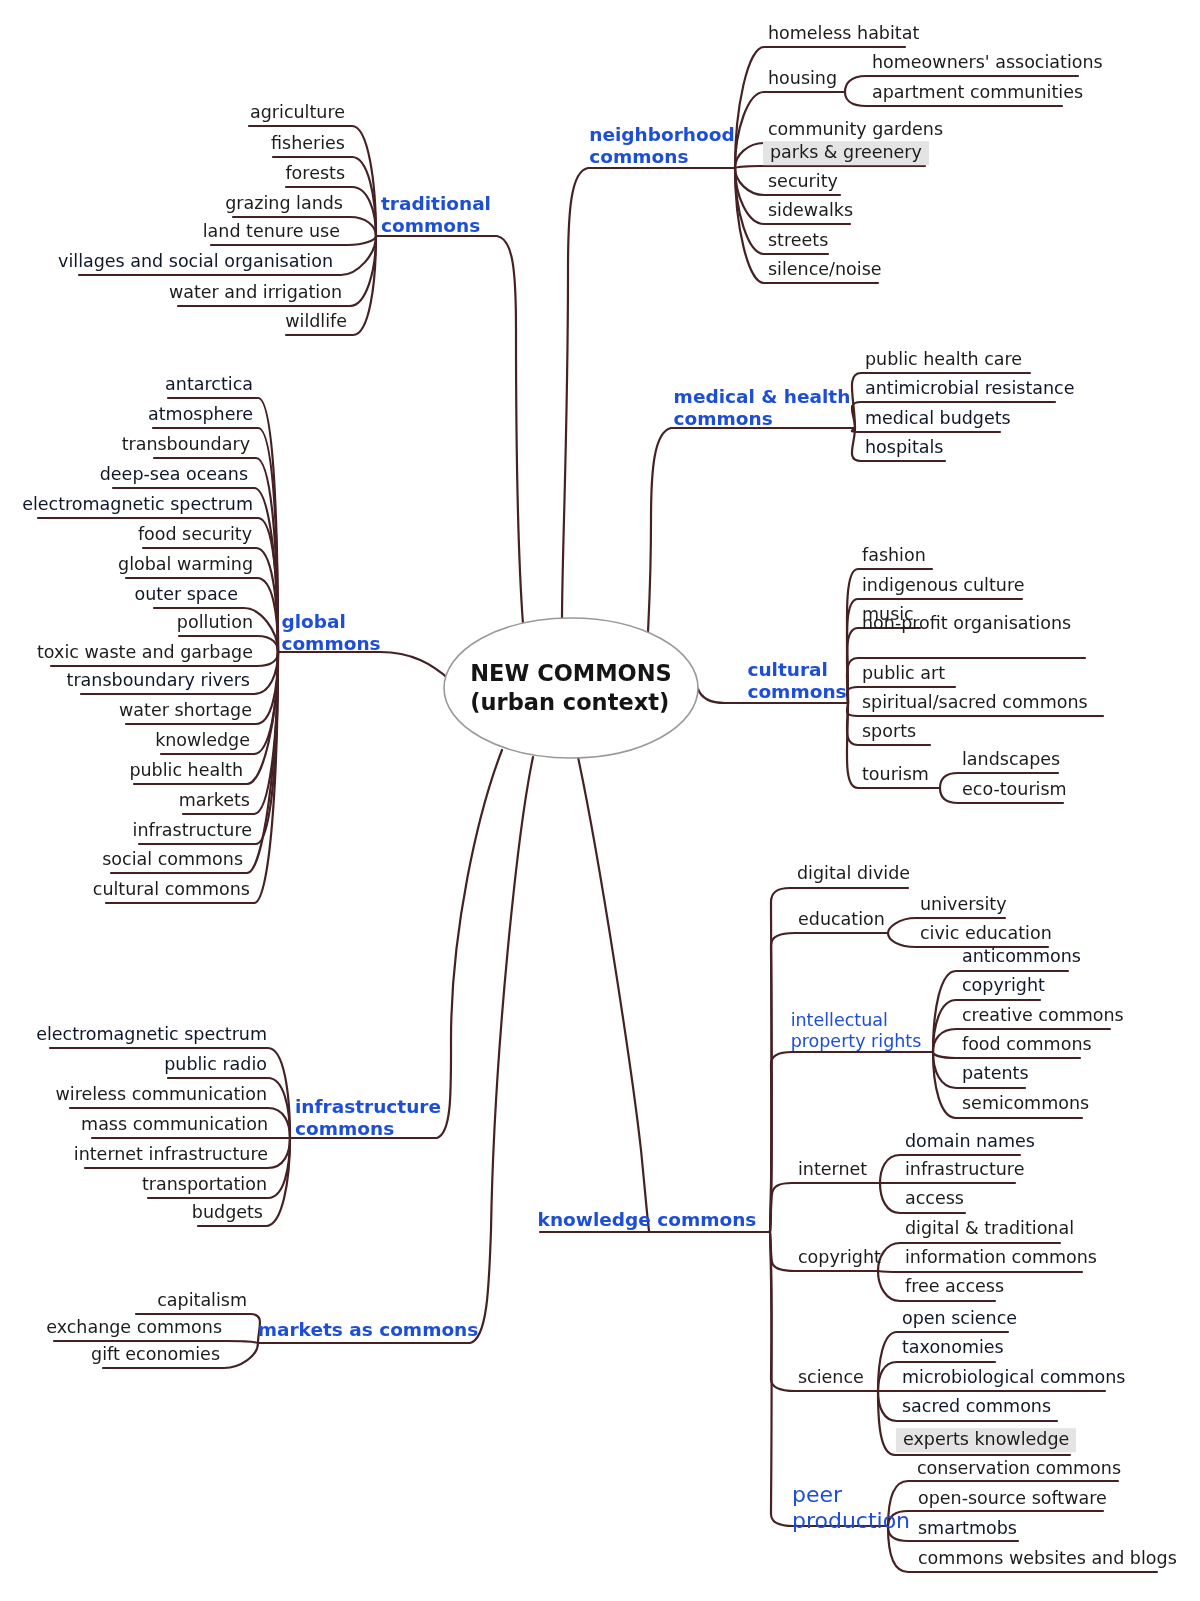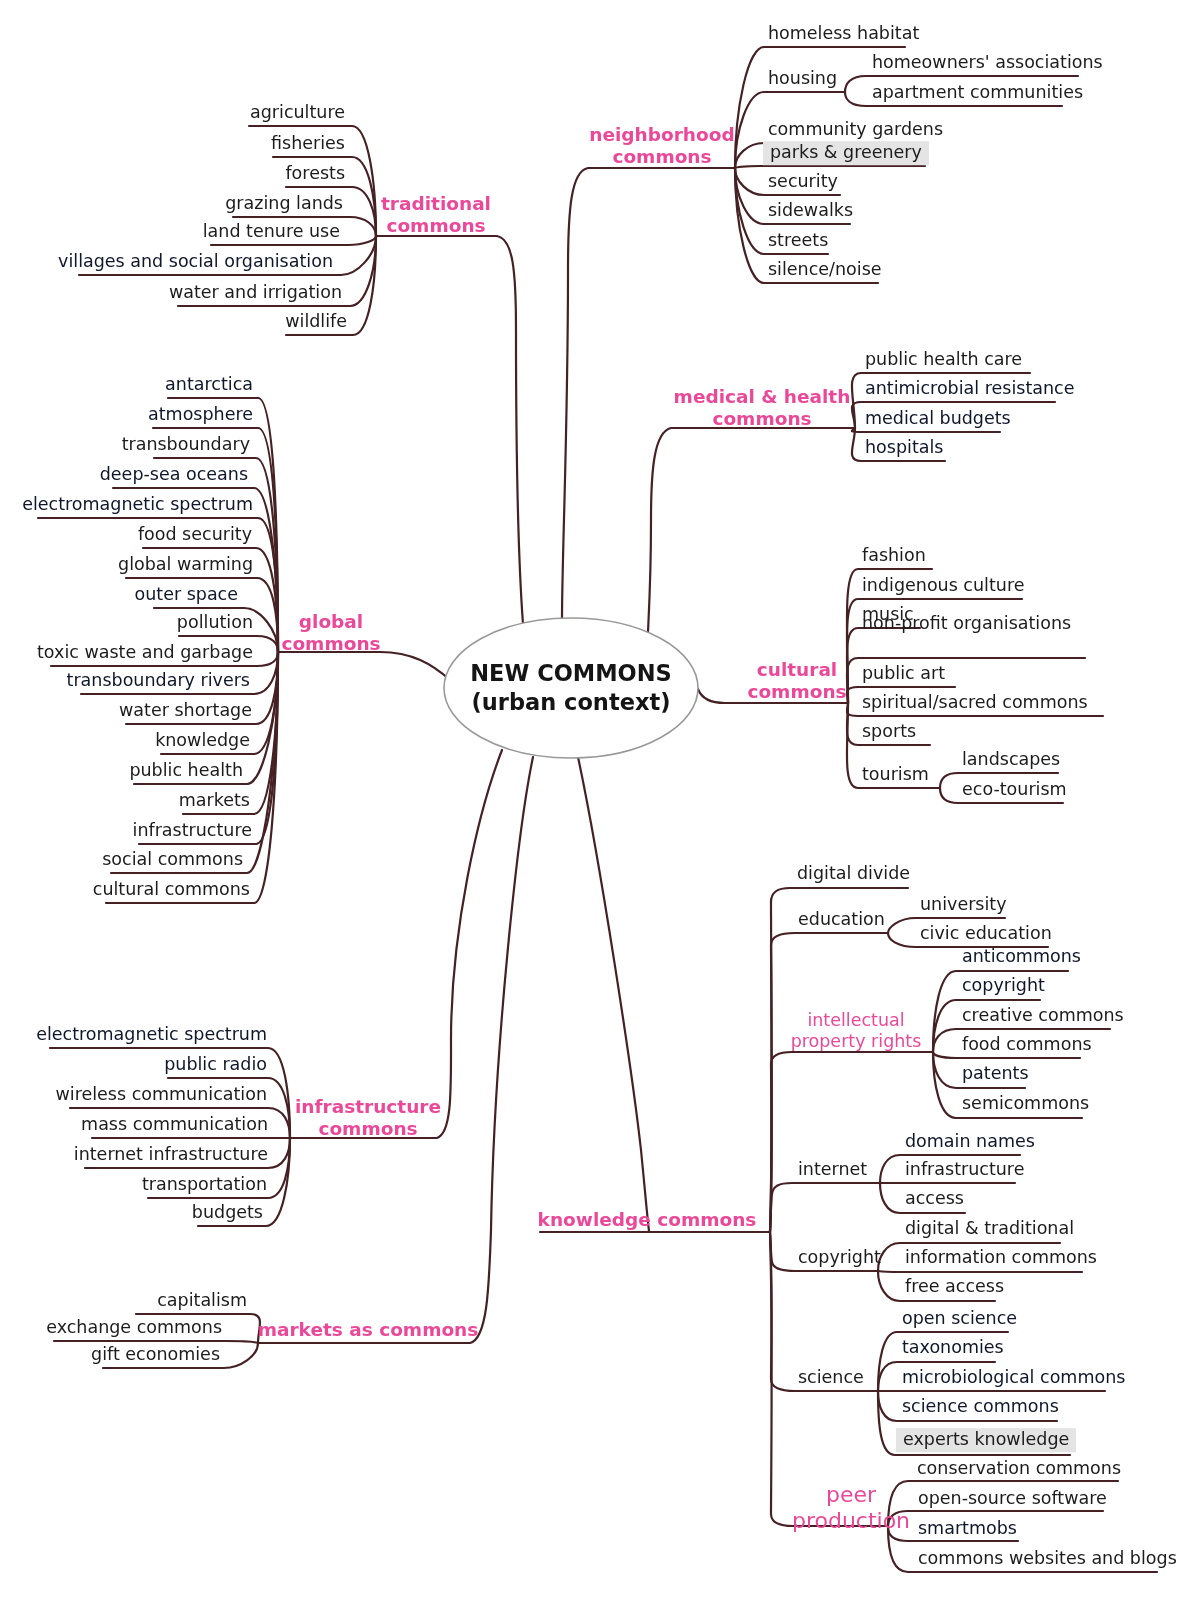--- a/index.html
+++ b/index.html
@@ -4,25 +4,25 @@
 <style>
   html,body{margin:0;padding:0;background:#fff;}
   #stage{position:relative;width:1200px;height:1601px;background:#ffffff;overflow:hidden;
          font-family:"DejaVu Sans","Liberation Sans",sans-serif;}
   #wires{position:absolute;left:0;top:0;}
   #wires path{fill:none;stroke:#452124;stroke-width:2.2;stroke-linecap:round;stroke-linejoin:round;}
   .lf{position:absolute;font-size:17.5px;color:#1c1c1c;white-space:nowrap;line-height:1;
       transform:translateY(-50%);}
   .m{color:#0f172a;}
   .hl{background:#e4e4e4;padding:3px 7px;}
-  .bl{position:absolute;font-size:18.5px;font-weight:bold;color:#ec4899;text-align:center;
+  .bl{position:absolute;font-size:18.5px;font-weight:bold;color:#1d4ed8;text-align:left;
       line-height:1.18;white-space:nowrap;transform:translate(-50%,-50%);}
   .bl span{display:block;}
   #central{position:absolute;left:571px;top:688px;transform:translate(-50%,-50%);
-      font-size:22.5px;font-weight:bold;color:#151515;text-align:center;line-height:1.3;white-space:nowrap;}
+      font-size:22.5px;font-weight:bold;color:#151515;line-height:1.3;white-space:nowrap;}
   #central span{display:block;}
 </style>
 </head>
 <body>
 
 <div id="stage">
 
 <svg id="wires" width="1200" height="1601" viewBox="0 0 1200 1601">
 
   <path d="M376,236 H497 C513,239 516,270 516,330 C516,470 519,570 523,624"></path>
@@ -264,21 +264,21 @@
 <div class="lf" style="left:905px;top:1170px">infrastructure</div>
 <div class="lf" style="left:905px;top:1199px">access</div>
 <div class="lf" style="left:798px;top:1258px">copyright</div>
 <div class="lf" style="left:905px;top:1229px">digital &amp; traditional</div>
 <div class="lf" style="left:905px;top:1258px">information commons</div>
 <div class="lf" style="left:905px;top:1287px">free access</div>
 <div class="lf" style="left:798px;top:1378px">science</div>
 <div class="lf m" style="left:902px;top:1319px">open science</div>
 <div class="lf m" style="left:902px;top:1348px">taxonomies</div>
 <div class="lf m" style="left:902px;top:1378px">microbiological commons</div>
-<div class="lf m" style="left:902px;top:1407px">science commons</div>
+<div class="lf m" style="left:902px;top:1407px">sacred commons</div>
 <div class="lf hl" style="left:896px;top:1440px">experts knowledge</div>
 <div class="bl" style="left:851px;top:1508px;font-weight:normal;font-size:22px">
       <span>peer</span>
       <span>production</span>
     </div>
 <div class="lf" style="left:917px;top:1469px">conservation commons</div>
 <div class="lf" style="left:918px;top:1499px">open-source software</div>
 <div class="lf m" style="left:918px;top:1529px">smartmobs</div>
 <div class="lf" style="left:918px;top:1559px">commons websites and blogs</div>
 

